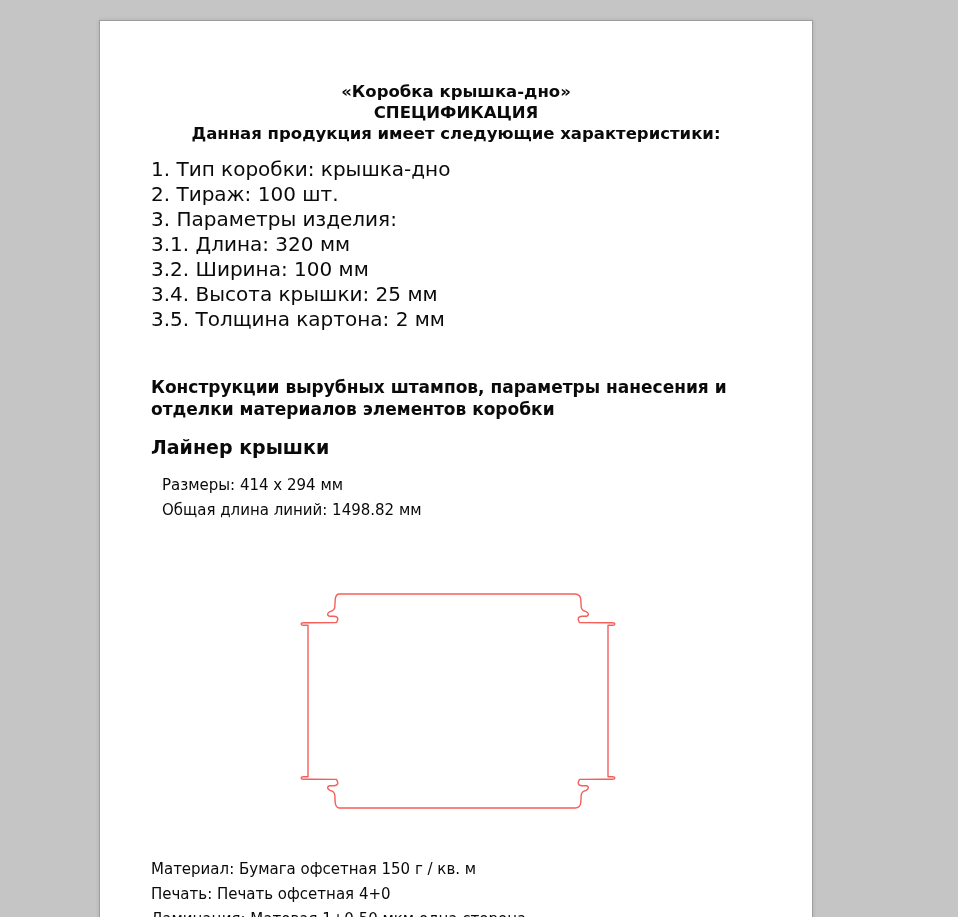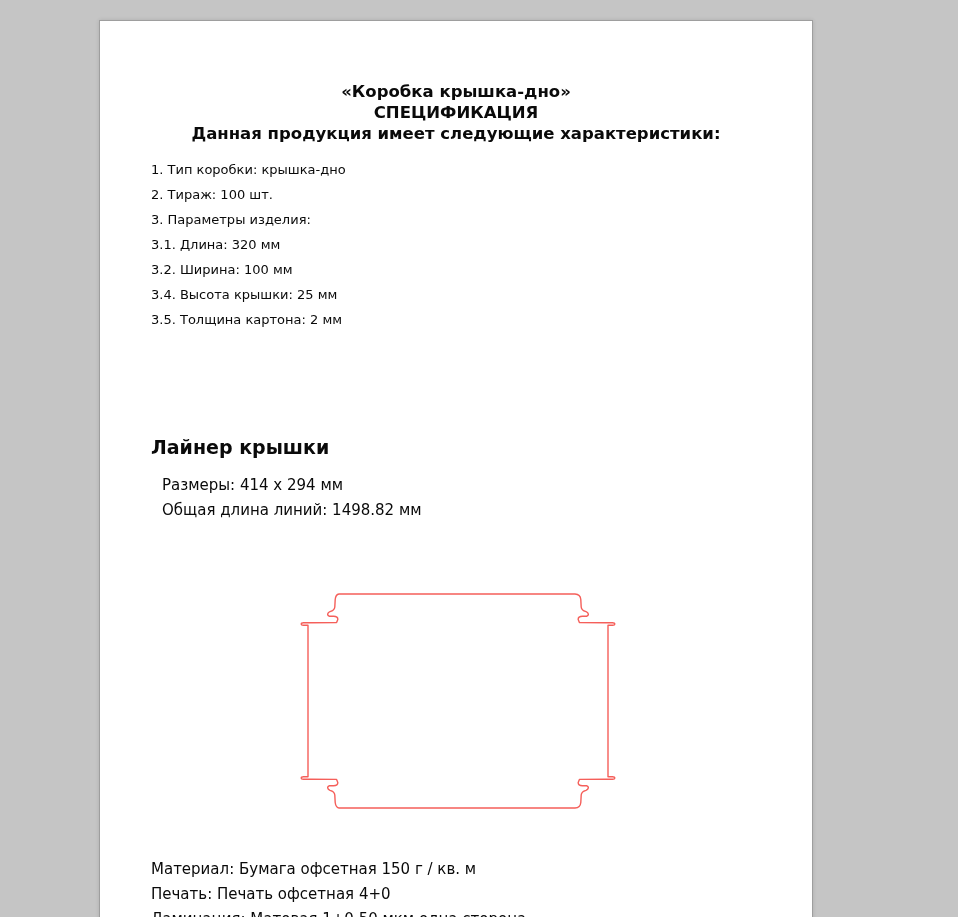--- a/index.html
+++ b/index.html
@@ -34,21 +34,21 @@
     width: 712px;
     text-align: center;
     font-weight: bold;
     font-size: 16.5px;
     line-height: 21px;
   }
   .spec-list {
     left: 51px;
     top: 136px;
     width: 620px;
-    font-size: 13px;
+    font-size: 20px;
     line-height: 25px;
   }
   .section-heading {
     left: 51px;
     top: 355px;
     width: 580px;
     font-weight: bold;
     font-size: 17px;
     line-height: 22px;
   }
@@ -94,20 +94,21 @@
     <div class="abs spec-list">
       <div>1. Тип коробки: крышка-дно</div>
       <div>2. Тираж: 100 шт.</div>
       <div>3. Параметры изделия:</div>
       <div>3.1. Длина: 320 мм</div>
       <div>3.2. Ширина: 100 мм</div>
       <div>3.4. Высота крышки: 25 мм</div>
       <div>3.5. Толщина картона: 2 мм</div>
     </div>
 
+    <div class="abs section-heading">Конструкции вырубных штампов, параметры нанесения и отделки материалов элементов коробки</div>
 
     <div class="abs subsection-heading">Лайнер крышки</div>
 
     <div class="abs liner-lines">
       <div>Размеры: 414 х 294 мм</div>
       <div>Общая длина линий: 1498.82 мм</div>
     </div>
 
     <svg class="abs preview-svg" width="322" height="219" viewBox="-10 -2 322 219">
       <path fill="none" stroke-width="1.4" stroke-linejoin="round" stroke-linecap="round" d="M 32 0 H 268

